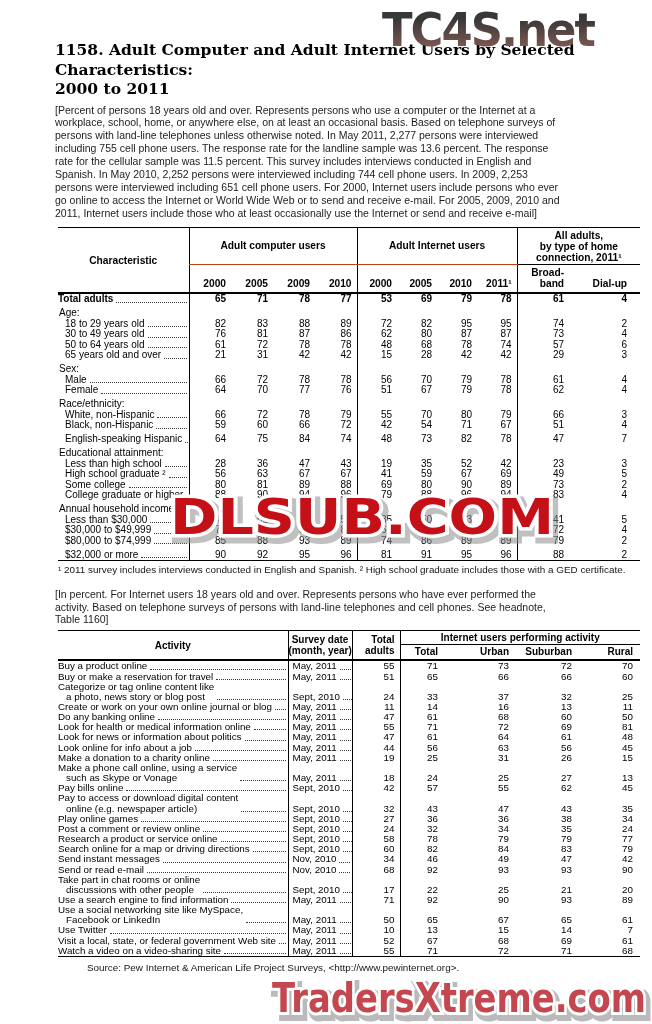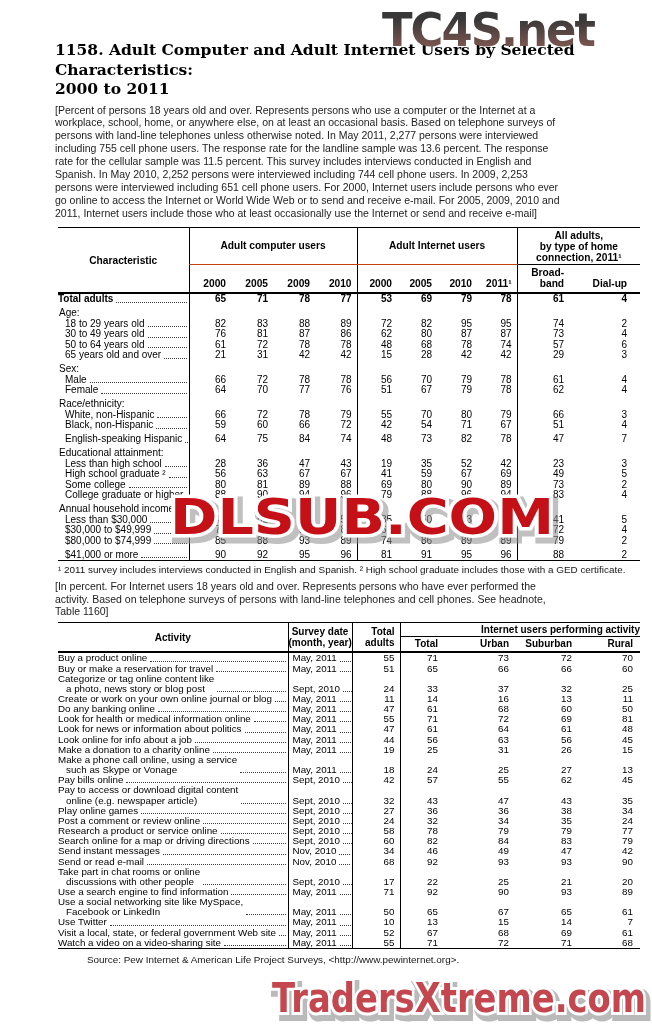--- a/index.html
+++ b/index.html
@@ -34,30 +34,30 @@
   #t1158 .lab{overflow:hidden}
   #t1158 .ind{padding-left:7px}
   #t1158 .slab{padding-left:1px}
   #t1158 .v{text-align:right;padding-right:5px}
   #t1158 .c8{padding-right:9px}
   #t1158 .c9{padding-right:13px}
   #t1158 tr.sec td,#t1158 tr.gap td{padding-top:3.5px}
   #t1158 tr.total td{font-weight:bold}
 
   
-  .fnblock{margin:3px 0 4px 43px;width:588px;font-size:9.9px;line-height:11.2px;color:#151515}
+  .fnblock{margin:3px 0 12px 43px;width:588px;font-size:9.9px;line-height:11.2px;color:#151515}
   .fnblock p{text-indent:15px}
 
   
   #t1159{width:582px;border-top:1px solid #000;border-bottom:1px solid #000;margin-top:4px}
   #t1159 thead th{font-size:10px;vertical-align:middle}
   #t1159 .h-act{text-align:center;border-bottom:2px solid #000}
   #t1159 .h-dt{text-align:center;white-space:pre;line-height:11.4px;border-bottom:2px solid #000}
   #t1159 .h-ta{text-align:right;white-space:pre;line-height:11.4px;padding-right:5px;border-bottom:2px solid #000}
-  #t1159 .h-grp{text-align:right;border-bottom:1px solid #000;padding:1px 0 1px}
+  #t1159 .h-grp{text-align:center;border-bottom:1px solid #000;padding:1px 0 1px}
   #t1159 .h-sub{text-align:right;border-bottom:2px solid #000;padding:1px 8px 2px 0}
   #t1159 tbody td{font-size:9.8px;line-height:10.15px;vertical-align:bottom}
   #t1159 .act{overflow:hidden}
   #t1159 .alt{display:inline-block;white-space:pre;padding-left:8px;text-indent:-8px}
   #t1159 .dt{padding-left:4px;overflow:hidden}
   #t1159 .sm{flex:0 0 11px;max-width:11px;margin-right:4px}
   #t1159 .v{text-align:right;padding-right:8px}
   #t1159 .ta{padding-right:5px}
   #t1159 .g3{padding-right:7px}
 
@@ -483,21 +483,21 @@
           <td class="v c4 vl">74</td>
           <td class="v c5">86</td>
           <td class="v c6">89</td>
           <td class="v c7">89</td>
           <td class="v c8 vl">79</td>
           <td class="v c9">2</td>
         </tr>
         <tr class=" gap">
           <td class="lab ind">
             <div class="fw">
-              <span class="lt">$41,000 or more</span>
+              <span class="lt">$32,000 or more</span>
               <span class="lead"></span>
             </div>
           </td>
           <td class="v c0 vl">90</td>
           <td class="v c1">92</td>
           <td class="v c2">95</td>
           <td class="v c3">96</td>
           <td class="v c4 vl">81</td>
           <td class="v c5">91</td>
           <td class="v c6">95</td>

